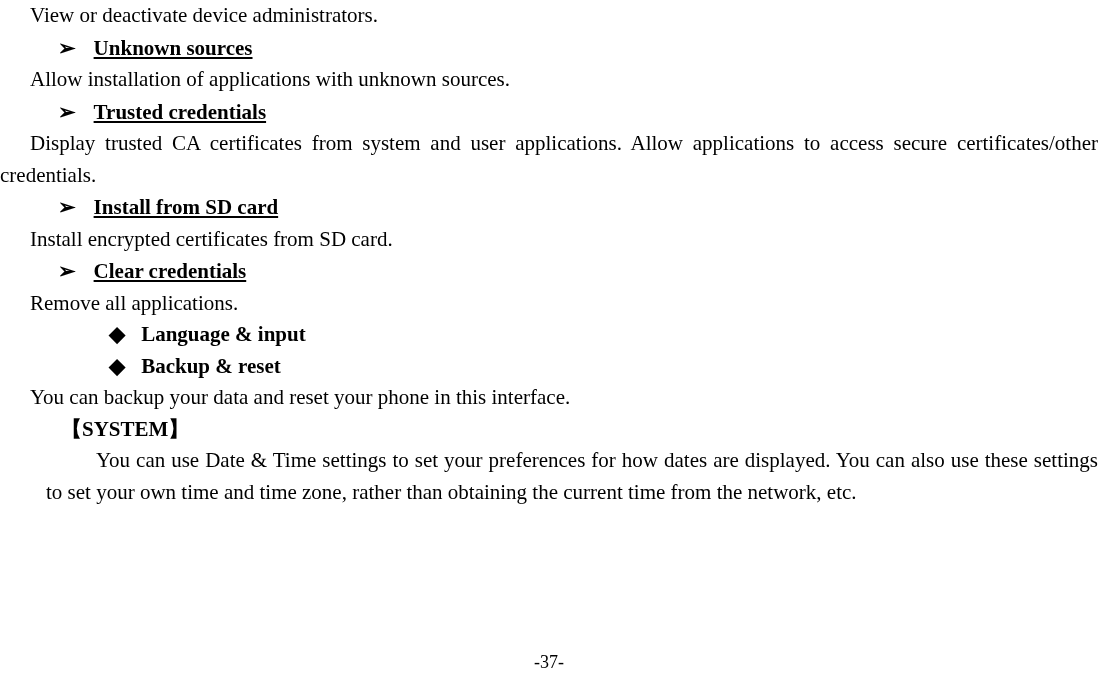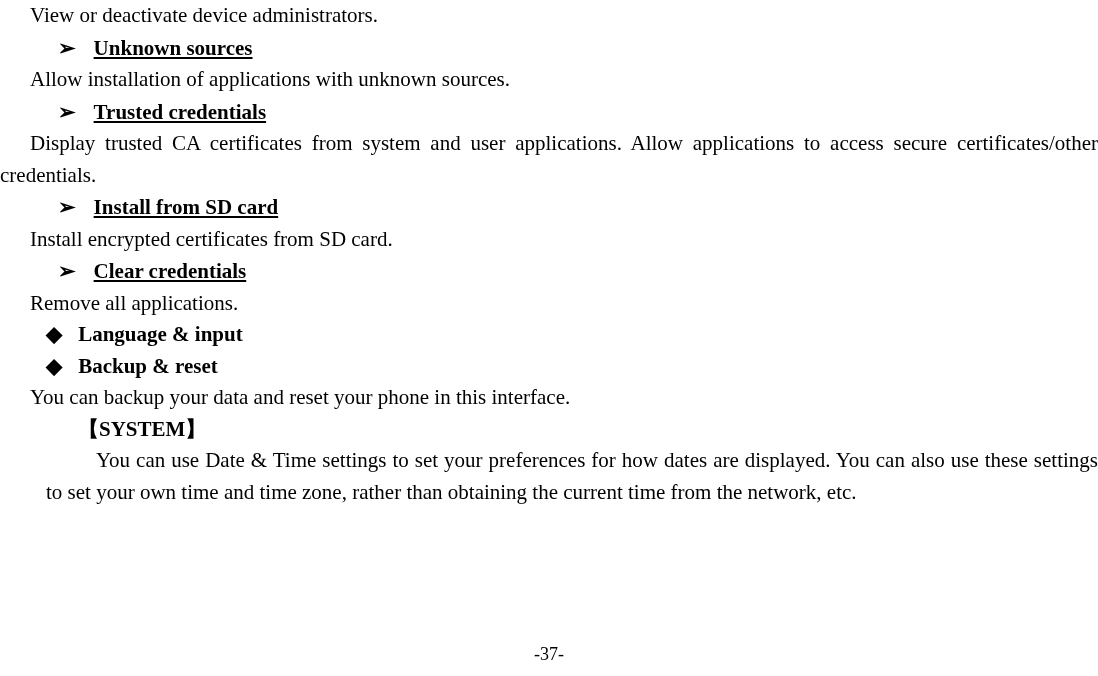--- a/index.html
+++ b/index.html
@@ -26,47 +26,47 @@
       margin: 0;
       text-align: justify;
     }
     .sub-bullet {
       padding-left: 58px;
       font-weight: bold;
       margin: 0;
       text-decoration: underline;
     }
     .sub-bullet-diamond {
-      padding-left: 46px;
+      padding-left: 109px;
       font-weight: bold;
       margin: 0;
     }
     .arrow {
       display: inline-block;
       margin-right: 18px;
       font-family: Arial, sans-serif;
     }
     .diamond {
       display: inline-block;
       margin-right: 16px;
     }
     .system-bracket {
-      padding-left: 78px;
+      padding-left: 61px;
       font-weight: bold;
       margin: 0;
     }
     .indent-more {
       text-indent: 50px;
       text-align: justify;
       margin: 0;
       padding-left: 46px;
     }
     .page-number {
       position: absolute;
-      bottom: 8px;
+      bottom: 0;
       left: 0;
       right: 0;
       text-align: center;
       font-size: 18px;
     }
   </style>
 </head>
 <body>
 
 <div class="content">

